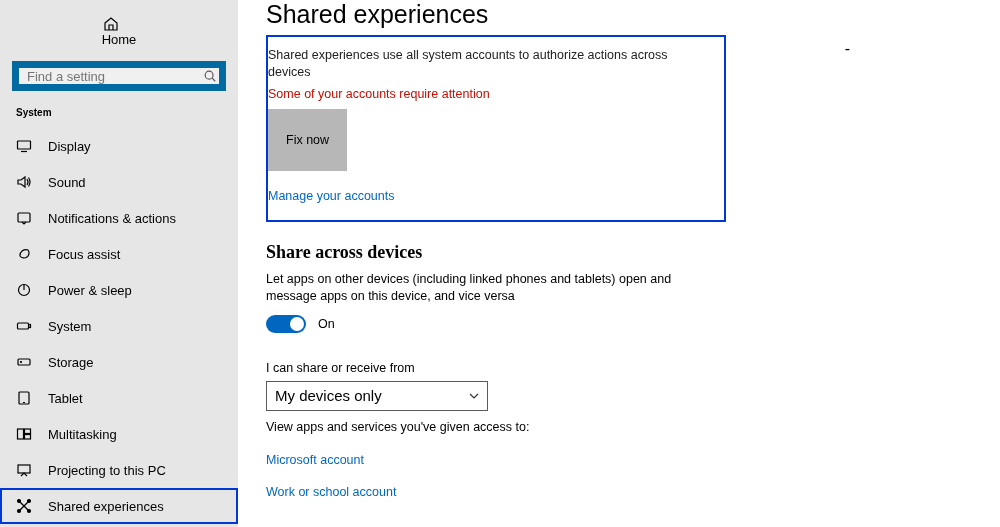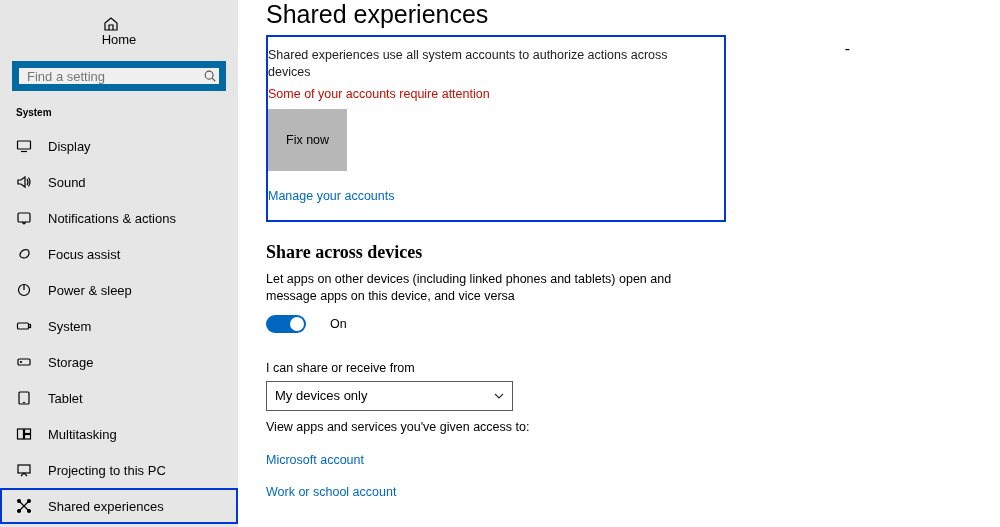--- a/index.html
+++ b/index.html
@@ -25,27 +25,27 @@
 
     .callout { border: 2px solid #0038d6; padding: 10px 16px 16px 0; width: 460px; }
     .callout p.desc { font-size: 12.5px; color: #222; line-height: 1.35; max-width: 400px; }
     .warn { color: #c40c00; font-size: 12.5px; margin-top: 6px; }
     .fix-btn { display: inline-block; background: #b7b7b7; border: none; padding: 24px 18px; font-size: 12.5px; margin-top: 8px; cursor: pointer; }
     .link { color: #0067c0; font-size: 12.5px; margin-top: 18px; display: inline-block; cursor: pointer; }
 
     h2.sub { font-size: 18px; font-weight: 600; margin-top: 20px; font-family: Liberation Serif, serif; }
     p.body { font-size: 12.5px; margin-top: 8px; max-width: 410px; line-height: 1.35; }
 
-    .toggle-row { display: flex; align-items: center; margin-top: 10px; gap: 24px; }
+    .toggle-row { display: flex; align-items: center; margin-top: 10px; gap: 12px; }
     .toggle { width: 40px; height: 18px; background: #0067c0; border-radius: 9px; position: relative; cursor: pointer; }
     .toggle .knob { position: absolute; right: 2px; top: 2px; width: 14px; height: 14px; background: #fff; border-radius: 50%; }
     .toggle-label { font-size: 12.5px; }
 
     .field-label { font-size: 12.5px; margin-top: 28px; }
-    .select { margin-top: 6px; border: 1px solid #5a5a5a; width: 247px; height: 30px; display: flex; align-items: center; justify-content: space-between; padding: 0 8px; font-size: 13px; cursor: pointer; }
+    .select { margin-top: 6px; border: 1px solid #5a5a5a; width: 222px; height: 30px; display: flex; align-items: center; justify-content: space-between; padding: 0 8px; font-size: 15px; cursor: pointer; }
     .chev { width: 10px; height: 10px; }
 
     .link2 { color: #0067c0; font-size: 12.5px; display: block; cursor: pointer; }
     .spacer-lg { margin-top: 24px; }
     .spacer-md { margin-top: 18px; }
 
     .dash { position: absolute; top: 40px; right: 150px; font-size: 16px; color: #000; }
 
     svg { display: block; }
   </style>

